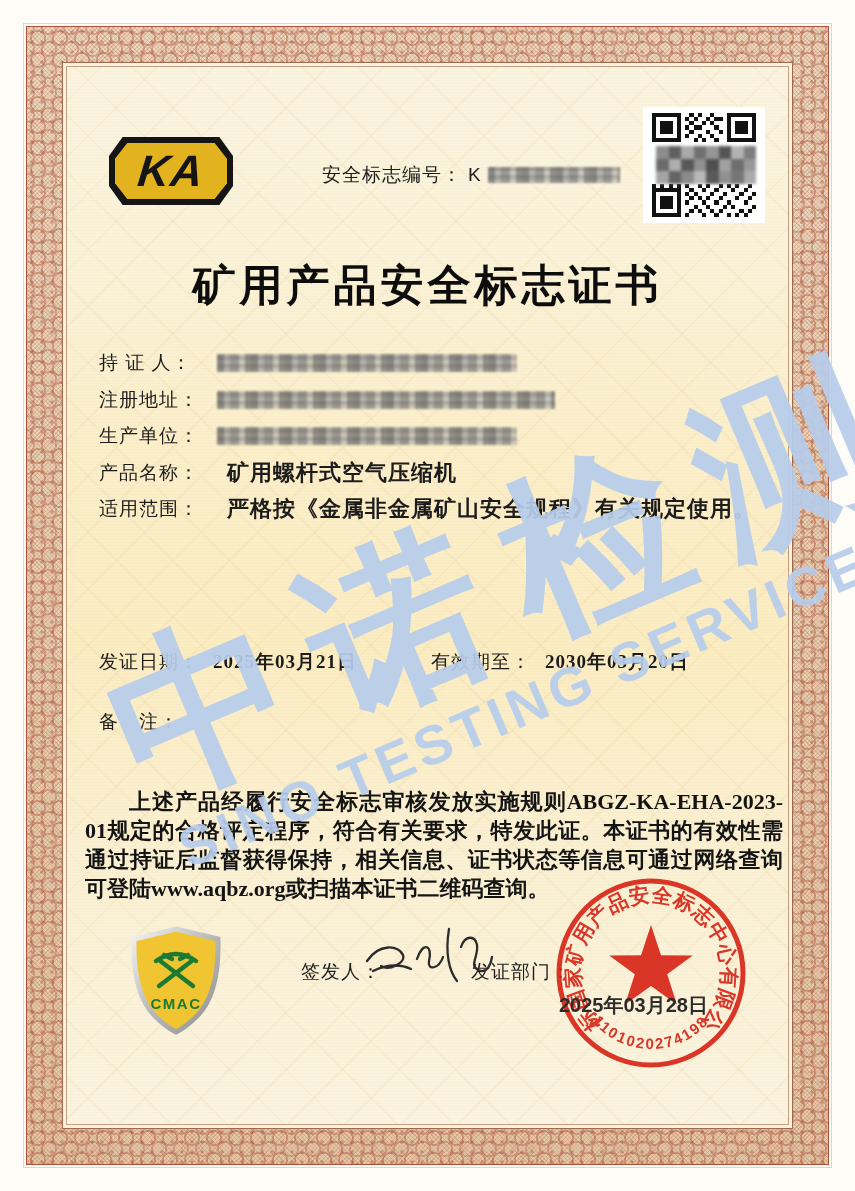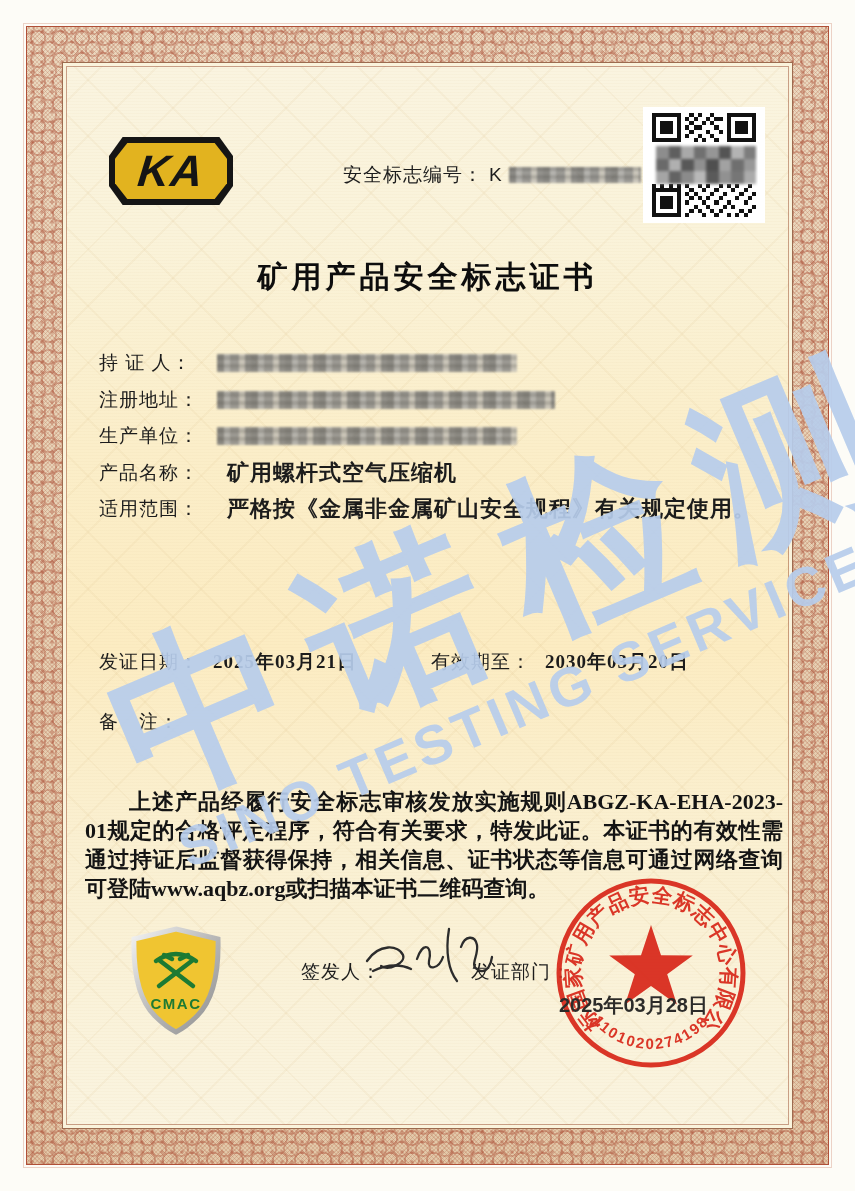--- a/index.html
+++ b/index.html
@@ -26,34 +26,34 @@
   
   .ka{left:46px;top:74px;width:124px;height:68px;background:#151515;
       clip-path:polygon(11% 0%,89% 0%,100% 28%,100% 72%,89% 100%,11% 100%,0% 72%,0% 28%);
       display:flex;align-items:center;justify-content:center;}
   .ka-inner{position:static;width:112px;height:56px;background:var(--ka-yellow,#e2b31f);
       clip-path:polygon(11% 0%,89% 0%,100% 28%,100% 72%,89% 100%,11% 100%,0% 72%,0% 28%);
       display:flex;align-items:center;justify-content:center;}
   .ka-text{position:static;font-weight:900;font-style:italic;font-size:44px;letter-spacing:1px;
       color:#151515;transform:skewX(-6deg);line-height:1;}
   
-  .numline{left:280px;top:99px;font-size:19px;letter-spacing:1px;font-weight:500;white-space:nowrap;}
+  .numline{left:259px;top:99px;font-size:19px;letter-spacing:1px;font-weight:500;white-space:nowrap;}
   .numline .pfx{position:static;margin-left:6px;}
   .redact{display:inline-block;position:static;height:16px;vertical-align:-2px;border-radius:1px;opacity:.8;
       background:
         repeating-linear-gradient(90deg,#6f6f6f 0 7px,#a9a9a9 7px 13px,#858585 13px 22px,#c6c2ba 22px 28px,#7a7a7a 28px 34px),
         repeating-linear-gradient(0deg, rgba(255,255,255,.35) 0 4px, rgba(0,0,0,.18) 4px 8px);
       background-blend-mode:multiply;filter:blur(1px) contrast(.9);}
   .redact.tall{height:18px;}
   
   .qr{left:580px;top:44px;width:122px;height:116px;background:#fff;display:flex;align-items:center;justify-content:center;}
   .qr svg{position:static;}
   
   .title{left:0;top:194px;width:100%;text-align:center;font-family:"Liberation Serif",serif;
-     font-weight:900;font-size:30px;letter-spacing:4px;color:#0d0d0d;}
+     font-weight:900;font-size:43px;letter-spacing:4px;color:#0d0d0d;}
   
   .fields{left:36px;top:288px;width:668px;}
   .frow{position:static;display:flex;align-items:center;margin-bottom:12.5px;height:24px;
         font-size:19px;letter-spacing:1px;font-weight:500;white-space:nowrap;}
   .flabel{position:static;min-width:118px;}
   .flabel.long{min-width:0;margin-right:14px;}
   .fvalue{position:static;margin-left:10px;font-family:"Liberation Serif",serif;font-weight:700;font-size:22px;}
   .fvalue.std{font-family:"DejaVu Sans Mono",monospace;font-weight:700;font-size:18px;letter-spacing:0;}
   .obscured{position:static;opacity:.55;margin-left:26px;letter-spacing:3px;}
   .dates{left:36px;top:586px;display:flex;font-size:19px;letter-spacing:1px;font-weight:500;white-space:nowrap;}

